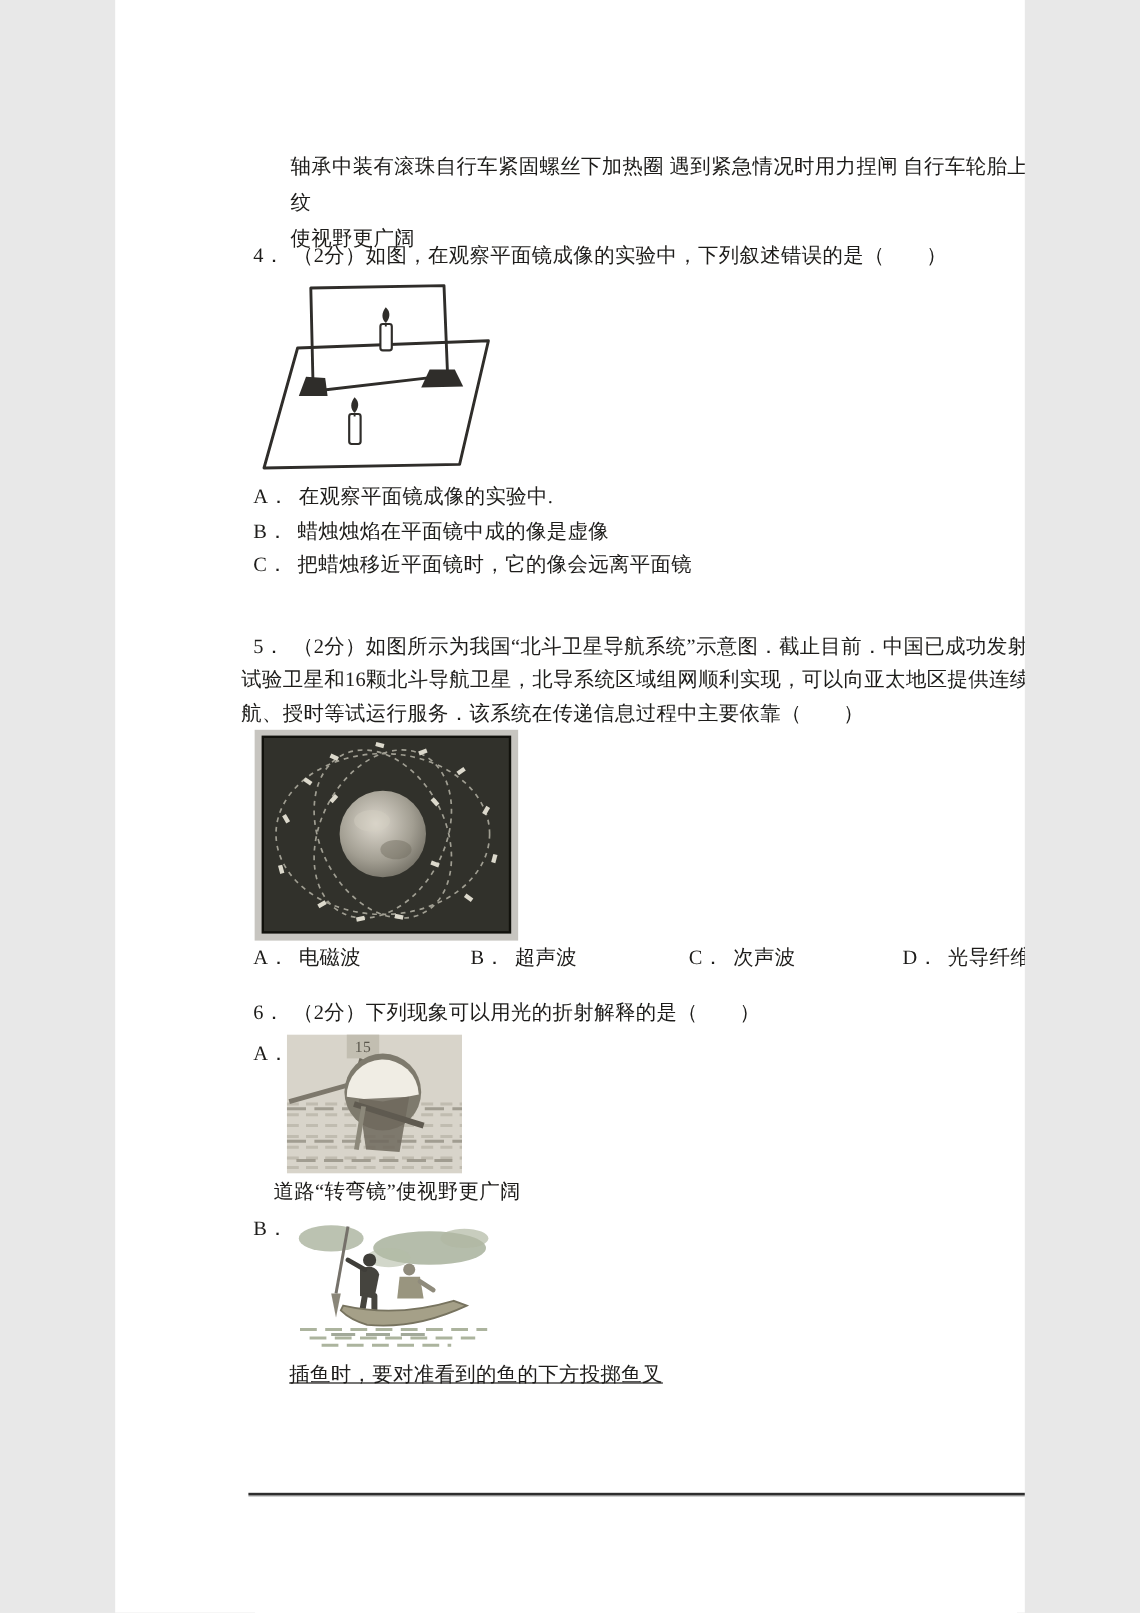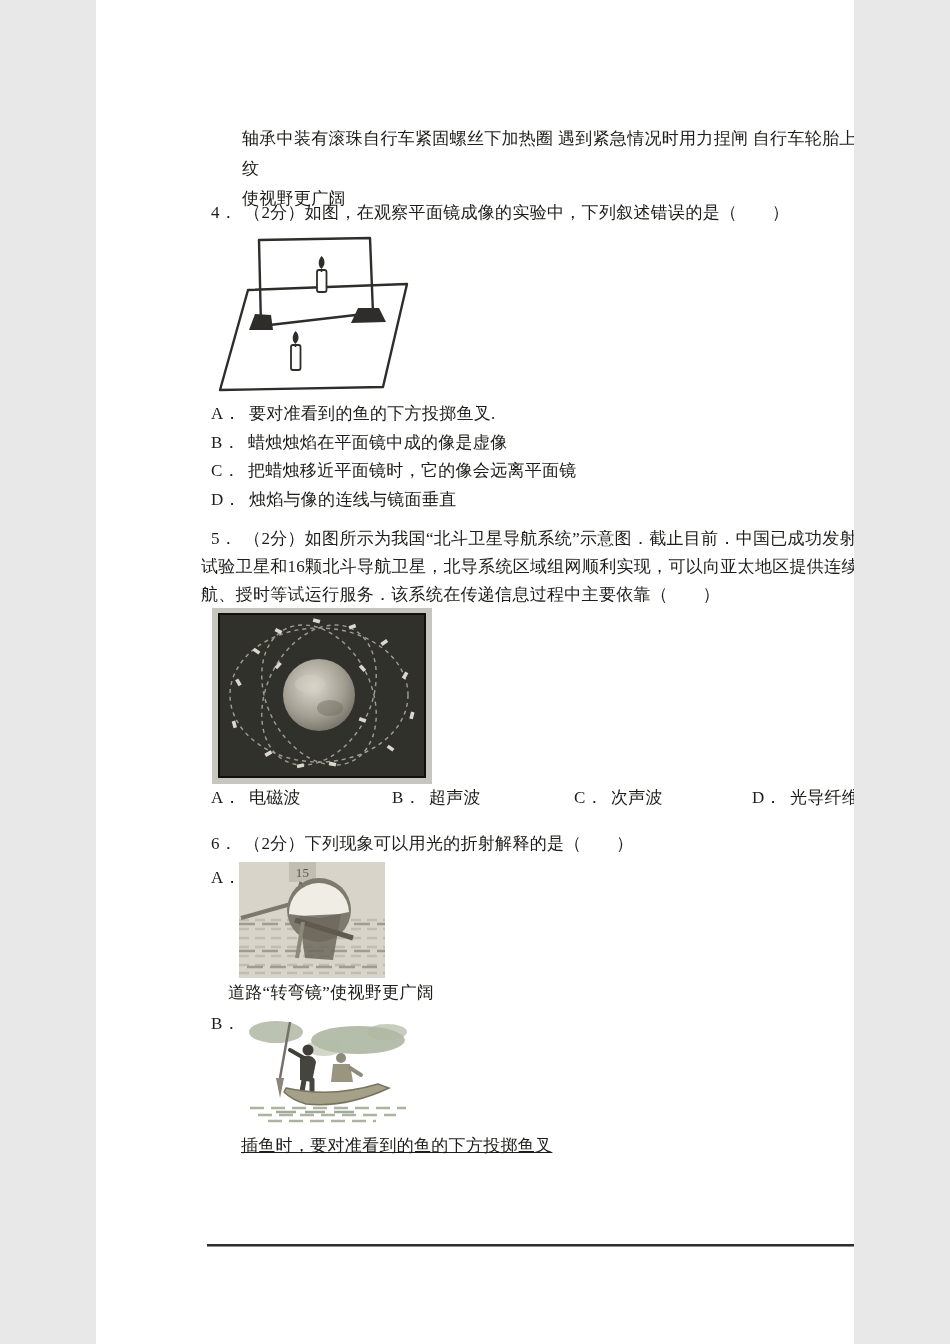--- a/index.html
+++ b/index.html
@@ -61,30 +61,27 @@
 
     <g>
       <rect x="82" y="114" width="9.5" height="25" rx="2" fill="#ffffff" stroke="#2f2d2a" stroke-width="1.8"></rect>
       <path d="M86.5 100 C82.5 105 83 110 86.5 113 C90 109.5 91 104 86.5 100 Z" fill="#2f2d2a"></path>
       <path d="M86.5 113 L86.5 116" stroke="#2f2d2a" stroke-width="1.6"></path>
     </g>
   </svg>
 
   <div class="optlist" style="left:115px;top:400px;">
     <div class="opt">
-      <span class="olabel">A．</span><span>要对准看到的鱼的下方投掷鱼叉.</span>
+      <span class="olabel">A．</span><span>在观察平面镜成像的实验中.</span>
     </div>
     <div class="opt">
       <span class="olabel">B．</span><span>蜡烛烛焰在平面镜中成的像是虚像</span>
     </div>
     <div class="opt">
       <span class="olabel">C．</span><span>把蜡烛移近平面镜时，它的像会远离平面镜</span>
-    </div>
-    <div class="opt">
-      <span class="olabel">D．</span><span>烛焰与像的连线与镜面垂直</span>
     </div>
   </div>
 
   <div class="wrapstem" style="left:105px;top:525px;width:766px;text-indent:10px;">
     <span class="num">5．</span><span>（2分）如图所示为我国“北斗卫星导航系统”示意图．截止目前．中国已成功发射4颗北斗导航试验卫星和16颗北斗导航卫星，北导系统区域组网顺利实现，可以向亚太地区提供连续无源定位、导航、授时等试运行服务．该系统在传递信息过程中主要依靠（　　）</span>
   </div>
 
   <svg class="abs" style="left:116px;top:608px;" width="220" height="176" viewBox="0 0 220 176">
     <defs>
       <radialGradient id="earthg" cx="42%" cy="38%" r="78%">

